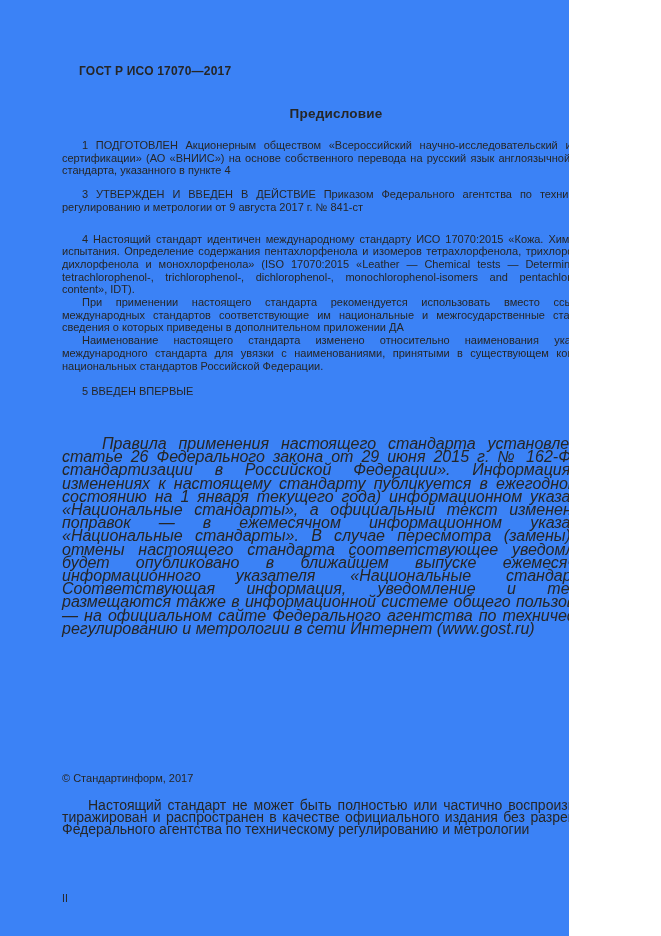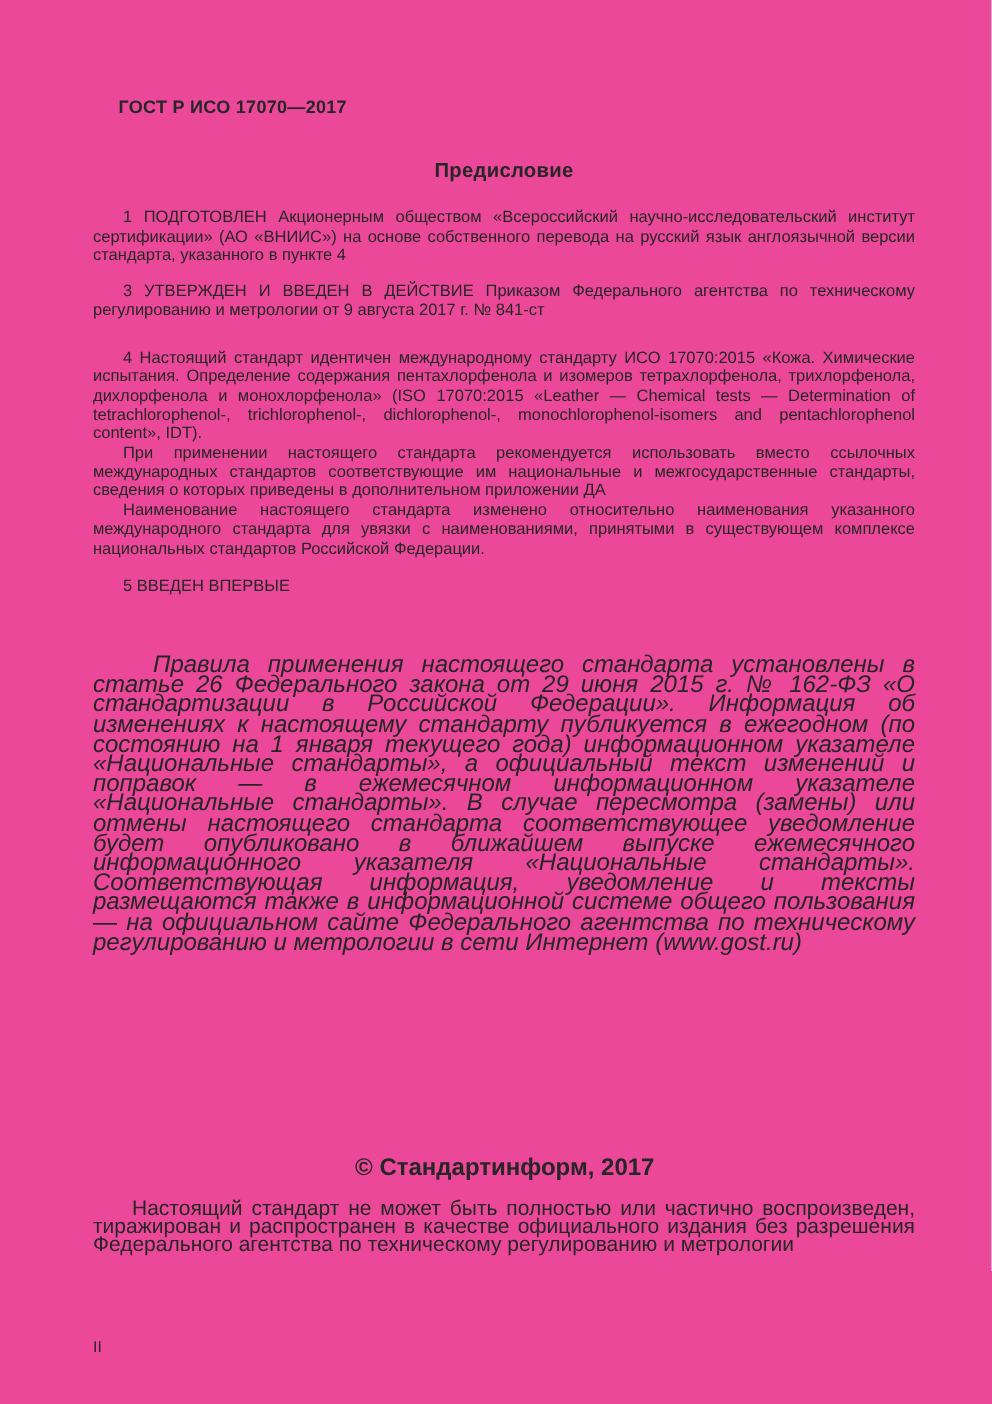--- a/index.html
+++ b/index.html
@@ -1,20 +1,20 @@
 <!DOCTYPE html>
 <html><head>
 <meta charset="utf-8">
 <style>
   html, body { margin: 0; padding: 0; background: #ffffff; }
   .page {
     position: relative;
-    width: 661px;
+    width: 569px;
     height: 936px;
-    background: #ec4899;
+    background: #3b82f6;
     font-family: "Liberation Sans", sans-serif;
     color: #262626;
     overflow: hidden;
   }
   .content {
     position: absolute;
     left: 62px;
     top: 0;
     width: 548px;
   }
@@ -50,24 +50,23 @@
     line-height: 13.2px;
     font-style: italic;
     text-align: justify;
     text-indent: 40px;
   }
   .copyright {
     position: absolute;
     left: 62px;
     top: 772px;
     width: 549px;
-    font-size: 16px;
+    font-size: 11px;
     line-height: 13px;
-    text-align: center;
-    font-weight: bold;
+    text-align: left;
   }
   .distribution-note {
     position: absolute;
     left: 62px;
     top: 800px;
     width: 548px;
     font-size: 14px;
     line-height: 11.9px;
     text-align: justify;
     text-indent: 26px;

